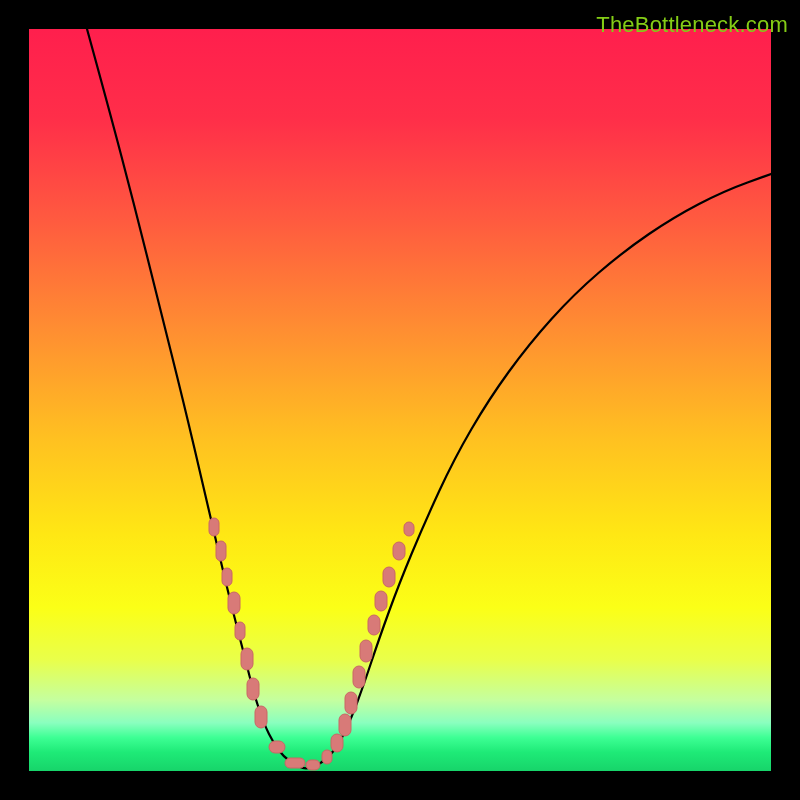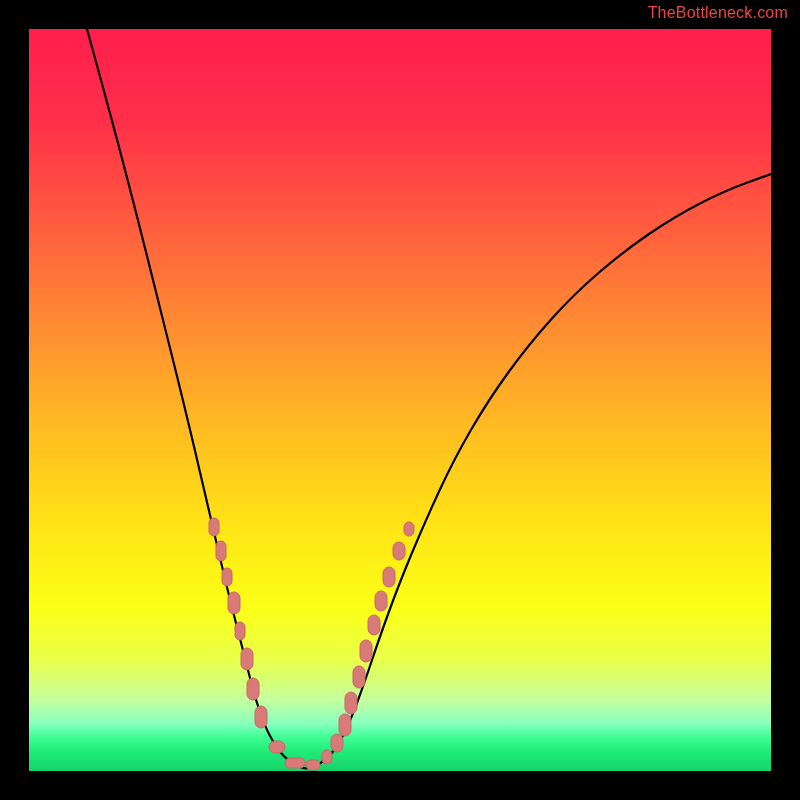--- a/index.html
+++ b/index.html
@@ -18,25 +18,25 @@
     width: 742px;
     height: 742px;
     overflow: hidden;
   }
   .gradient {
     position: absolute;
     left: 0; top: 0; right: 0; bottom: 0;
   }
   .watermark {
     position: absolute;
-    top: 4px;
+    top: 12px;
     right: 12px;
-    font-size: 16px;
+    font-size: 22px;
     font-weight: 500;
-    color: #ef4444;
+    color: #84cc16;
     letter-spacing: 0.2px;
   }
   svg.curve {
     position: absolute;
     left: 0; top: 0;
     width: 742px;
     height: 742px;
   }
 </style>
 </head>

